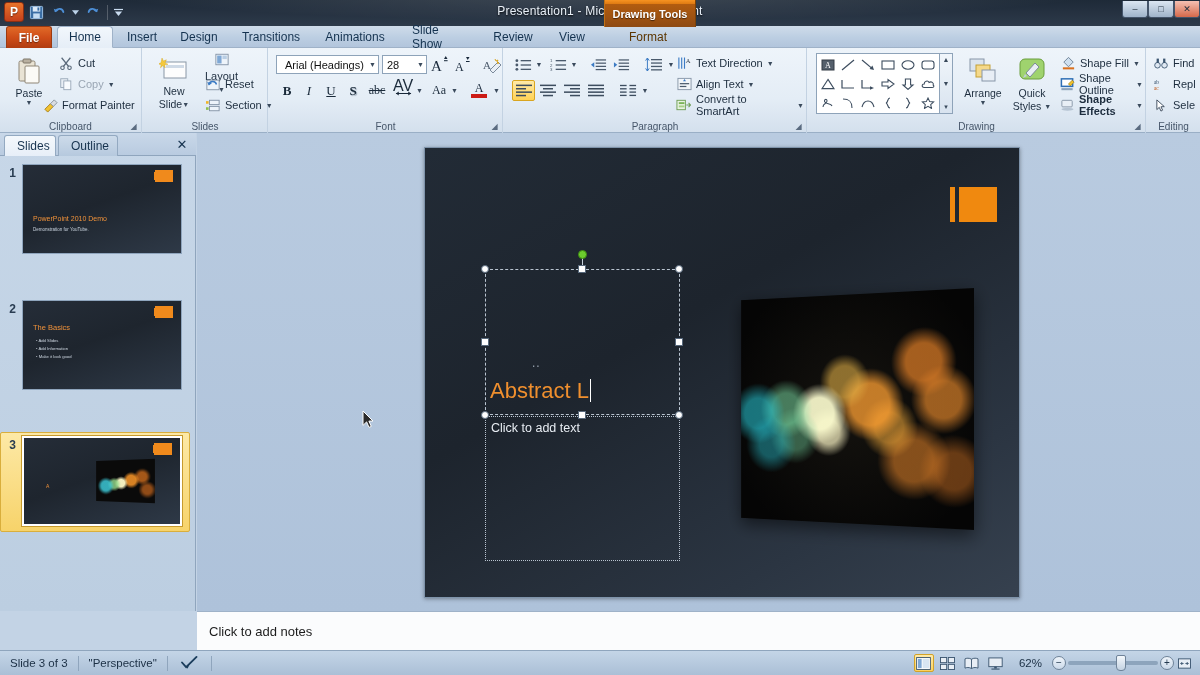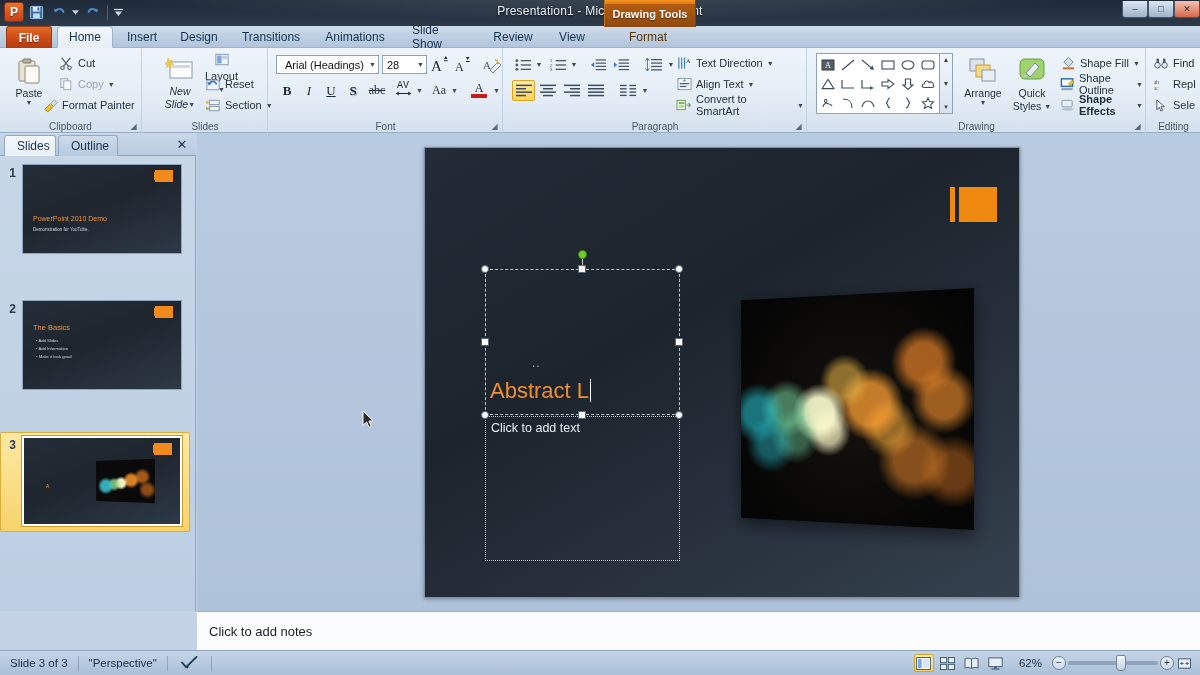--- a/index.html
+++ b/index.html
@@ -437,21 +437,21 @@
               <path d="M8 6 L12 2 L15 5 L11 9 Z" fill="#d9dde2" stroke="#8a939d"></path>
             </svg>
         </span>
         <span>Format Painter</span>
       </div>
       <div class="group-label">Clipboard</div>
       <div class="dialog-launcher">◢</div>
     </div>
 
     <div class="group" style="left:143px; width:125px;">
-      <div class="btn-big" style="position:absolute;left:12px;top:4px;width:50px;font-style:italic;">
+      <div class="btn-big" style="position:absolute;left:6px;top:4px;width:50px;">
         <span class="mini-icon" style="width:30px;height:28px">
           <svg width="30" height="26" viewBox="0 0 30 26">
               <rect x="5" y="5" width="22" height="16" fill="#fdfdfd" stroke="#8a97a6"></rect>
               <rect x="7" y="8" width="18" height="3" fill="#cfdae6"></rect>
               <path d="M3 1 l1.4 3 3-1.2 -1.4 3.2 3 1.3 -3.3 .4 .5 3.2 -2.3-2.4 -2.4 2.3 .7-3.2 -3.2-.6 3-1.2z" fill="#f5c93c" stroke="#d0a21c" stroke-width=".4"></path>
             </svg>
         </span>
         <span class="lbl">New</span>
         <span class="lbl" style="display:flex;align-items:center;gap:0">
           <span>Slide</span>
@@ -524,21 +524,21 @@
             <path d="M13 3 l1 2 2-1 -1 2 2 1 -2 .4" stroke="#d9a21c" stroke-width="1" fill="none"></path>
           </svg>
       </div>
 
       <div class="fmt-btn" style="position:absolute;left:8px;top:32px;width:20px;height:21px;font-weight:bold;font-family:'Liberation Serif',serif;font-size:13px">B</div>
       <div class="fmt-btn" style="position:absolute;left:30px;top:32px;width:20px;height:21px;font-style:italic;font-family:'Liberation Serif',serif;font-size:13px">I</div>
       <div class="fmt-btn" style="position:absolute;left:52px;top:32px;width:20px;height:21px;text-decoration:underline;font-family:'Liberation Serif',serif;font-size:13px">U</div>
       <div class="fmt-btn" style="position:absolute;left:74px;top:32px;width:20px;height:21px;font-weight:bold;font-family:'Liberation Serif',serif;font-size:13px;text-shadow:1px 1px 1px #9aa7b6">S</div>
       <div class="fmt-btn" style="position:absolute;left:96px;top:32px;width:24px;height:21px;text-decoration:line-through;font-family:'Liberation Serif',serif;font-size:12px">abc</div>
       <div class="fmt-btn" style="position:absolute;left:122px;top:30px;width:24px;height:23px;flex-direction:column;line-height:8px">
-        <span style="font-family:Liberation Mono, monospace;font-size:10px">AV</span>
+        <span style="font-family:Liberation Sans, sans-serif;font-size:16px">AV</span>
         <svg width="17" height="7" viewBox="0 0 18 7">
             <path d="M1 3.5 L17 3.5" stroke="#18283a" stroke-width="1.1"></path>
             <path d="M1 3.5 L4 1.4 L4 5.6 Z" fill="#18283a"></path>
             <path d="M17 3.5 L14 1.4 L14 5.6 Z" fill="#18283a"></path>
           </svg>
       </div>
       <div class="fmt-btn" style="position:absolute;left:146px;top:32px;width:9px;height:21px">
           <span class="caret">▼</span>
         </div>
       <div class="fmt-btn" style="position:absolute;left:158px;top:32px;width:24px;height:21px;font-family:'Liberation Serif',serif;font-size:12px">Aa</div>

